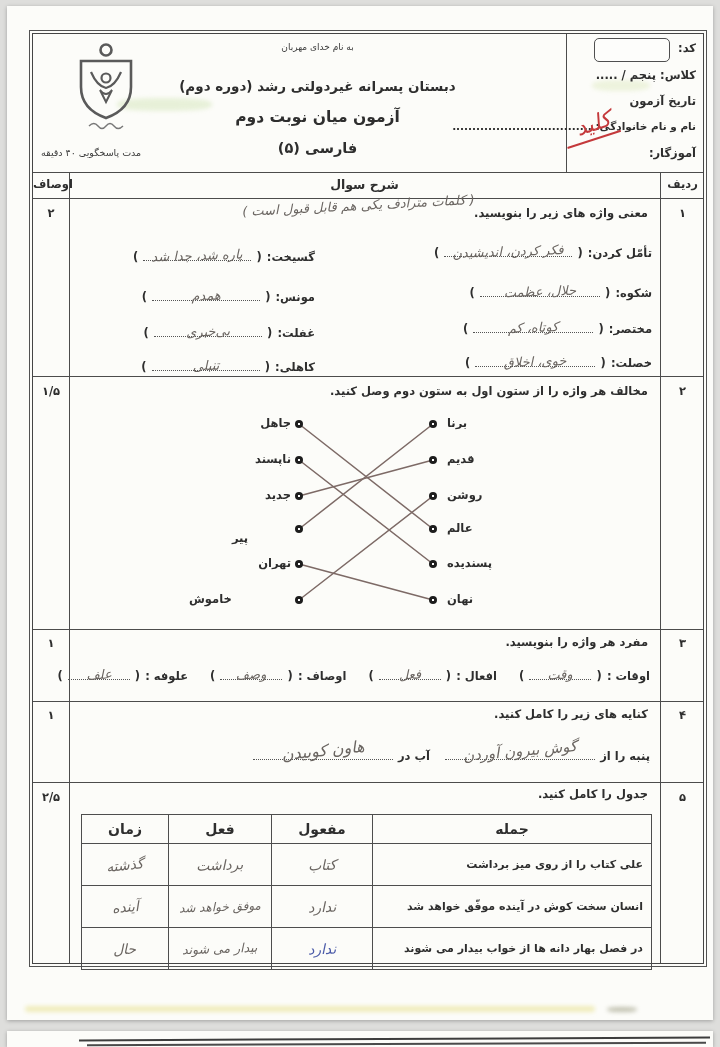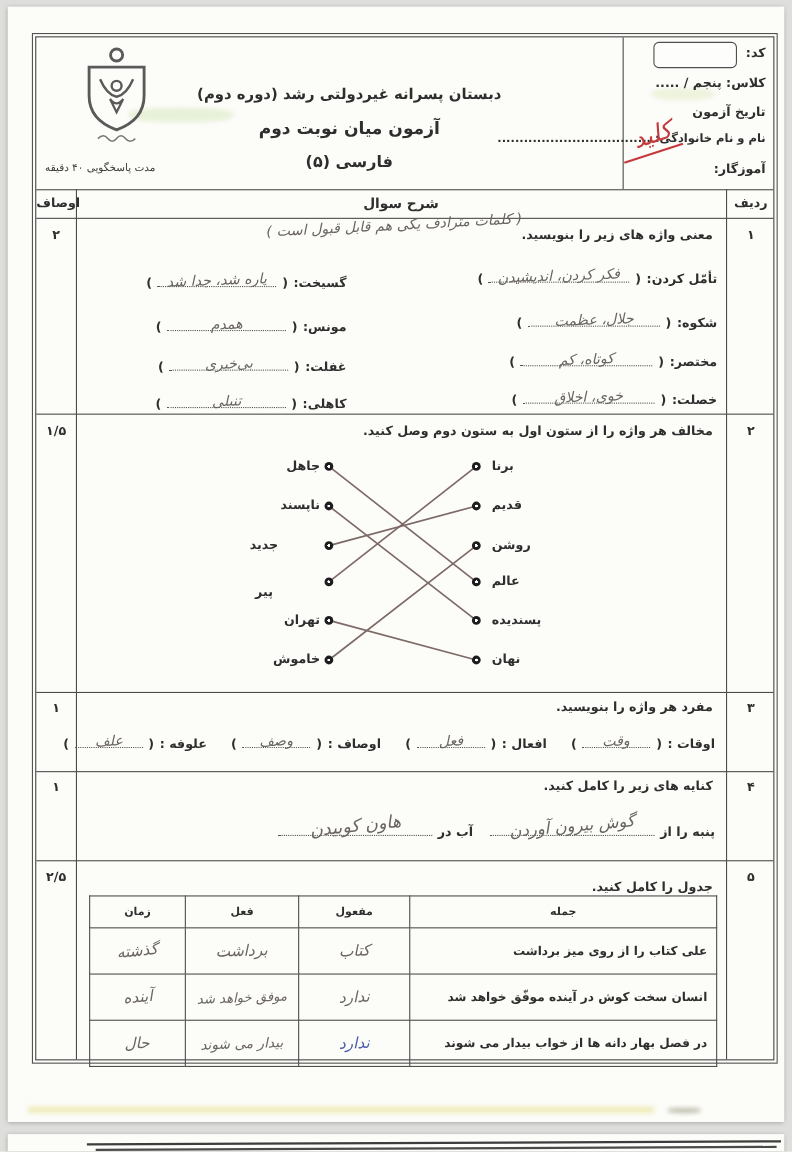--- a/index.html
+++ b/index.html
@@ -41,21 +41,21 @@
 
   .q1-item{position:absolute;direction:rtl;white-space:nowrap;}
 
   .match-word{position:absolute;font-weight:bold;font-size:11.5px;color:#2e2e2e;}
   .match-dot{position:absolute;width:8px;height:8px;border-radius:50%;
     background:radial-gradient(circle,#fff 0 1.3px,#1d1d1d 1.4px);}
 
   .kadval{border-collapse:collapse;position:absolute;direction:rtl;}
   .kadval td,.kadval th{border:1px solid #4e4e4e;color:#2e2e2e;}
   .kadval{border:1.6px solid #3f3f3f;}
-  .kadval th{font-size:10px;font-weight:bold;height:26px;}
+  .kadval th{font-size:14px;font-weight:bold;height:26px;}
   .kadval td{height:39px;font-size:11px;font-weight:bold;}
   .kadval td.sent{text-align:right;padding-right:8px;}
   .kadval td.ans{text-align:center;}
   .kadval .hw{font-size:14px;}
 
   .smudge{position:absolute;border-radius:40%;filter:blur(2px);pointer-events:none;}
 
   .logo-wrap{position:absolute;left:40px;top:8px;width:66px;height:92px;}
   .kod-box{position:absolute;border:1.1px solid #4f4f4f;border-radius:5px;width:74px;height:22px;background:#fdfdfb;}
 </style>
@@ -85,20 +85,21 @@
   <div style="position:absolute;right:0;top:0;width:137px;height:138px;direction:rtl;">
     <div class="print" style="position:absolute;right:7px;top:7px;">کد:</div>
     <div class="kod-box" style="right:33px;top:4px;"></div>
     <div class="print" style="position:absolute;right:7px;top:34px;">کلاس: پنجم / .....</div>
     <div class="print" style="position:absolute;right:7px;top:60px;">تاریخ آزمون</div>
     <div class="print" style="position:absolute;right:7px;top:86px;font-size:10.5px;">نام و نام خانوادگی: ...................................</div>
     <div class="print" style="position:absolute;right:7px;top:112px;">آموزگار:</div>
     <div class="hw hw-red" style="position:absolute;right:85px;top:78px;font-size:22px;transform:rotate(-18deg);border-bottom:2px solid #c4393b;padding:0 6px 2px 14px;">کلید</div>
   </div>
 
+  <div class="center-text print-sm" style="top:8px;font-size:9px;">به نام خدای مهربان</div>
   <div class="center-text print" style="top:74px;font-size:15.5px;">آزمون میان نوبت دوم</div>
   <div class="center-text print" style="top:44px;font-size:13.5px;">دبستان پسرانه غیردولتی رشد (دوره دوم)</div>
   <div class="center-text print" style="top:106px;font-size:14.5px;">فارسی (۵)</div>
 
   <div class="logo-wrap">
     <svg width="66" height="92" viewBox="0 0 66 92">
       <circle cx="33" cy="8" r="5.5" fill="none" stroke="#5a5a5a" stroke-width="2.6"></circle>
       <path d="M8 19 h50 v26 q0 22 -25 31 q-25 -9 -25 -31 z" fill="none" stroke="#5a5a5a" stroke-width="2.6"></path>
       <circle cx="33" cy="36" r="4.5" fill="none" stroke="#5a5a5a" stroke-width="2.2"></circle>
       <path d="M18 30 q6 14 15 16 q9 -2 15 -16" fill="none" stroke="#5a5a5a" stroke-width="2.2"></path>
@@ -198,24 +199,24 @@
     <div class="match-word" style="left:378px;top:216px;">نهان</div>
     <span class="match-dot" style="left:360px;top:44px;"></span>
     <span class="match-dot" style="left:360px;top:80px;"></span>
     <span class="match-dot" style="left:360px;top:116px;"></span>
     <span class="match-dot" style="left:360px;top:149px;"></span>
     <span class="match-dot" style="left:360px;top:184px;"></span>
     <span class="match-dot" style="left:360px;top:220px;"></span>
 
     <div class="match-word" style="left:120px;top:40px;width:102px;text-align:right;">جاهل</div>
     <div class="match-word" style="left:120px;top:76px;width:102px;text-align:right;">ناپسند</div>
-    <div class="match-word" style="left:120px;top:112px;width:102px;text-align:center;">جدید</div>
+    <div class="match-word" style="left:120px;top:112px;width:102px;text-align:right;">جدید</div>
     <div class="match-word" style="left:120px;top:155px;width:102px;text-align:center;">پیر</div>
     <div class="match-word" style="left:120px;top:180px;width:102px;text-align:right;">تهران</div>
-    <div class="match-word" style="left:120px;top:216px;width:102px;text-align:right;">خاموش</div>
+    <div class="match-word" style="left:120px;top:216px;width:102px;">خاموش</div>
     <span class="match-dot" style="left:226px;top:44px;"></span>
     <span class="match-dot" style="left:226px;top:80px;"></span>
     <span class="match-dot" style="left:226px;top:116px;"></span>
     <span class="match-dot" style="left:226px;top:149px;"></span>
     <span class="match-dot" style="left:226px;top:184px;"></span>
     <span class="match-dot" style="left:226px;top:220px;"></span>
   </div>
 
   <div class="qrow" style="top:595px;height:72px;">
     <div class="qtext print" style="direction:rtl;top:6px;">مفرد هر واژه را بنویسید.</div>
@@ -253,21 +254,21 @@
       <span class="print">پنبه را از</span>
       <span class="blank" style="width:150px;"><span class="hw" style="font-size:15px;transform:translateX(-50%) rotate(-5deg);bottom:-1px;">گوش بیرون آوردن</span></span>
     </div>
     <div style="position:absolute;right:230px;top:44px;direction:rtl;white-space:nowrap;">
       <span class="print">آب در</span>
       <span class="blank" style="width:140px;"><span class="hw" style="font-size:16px;transform:translateX(-50%) rotate(-6deg);bottom:-1px;">هاون کوبیدن</span></span>
     </div>
   </div>
 
   <div class="qrow" style="top:748px;height:181px;">
-    <div class="qtext print" style="direction:rtl;top:5px;margin-top:12px;">جدول را کامل کنید.</div>
+    <div class="qtext print" style="direction:rtl;top:5px;">جدول را کامل کنید.</div>
     <table class="kadval" style="top:32px;right:8px;">
       <tbody>
           <tr>
         <th style="width:276px;">جمله</th>
         <th style="width:98px;">مفعول</th>
         <th style="width:100px;">فعل</th>
         <th style="width:84px;">زمان</th>
       </tr>
       <tr>
         <td class="sent">علی کتاب را از روی میز برداشت</td>

